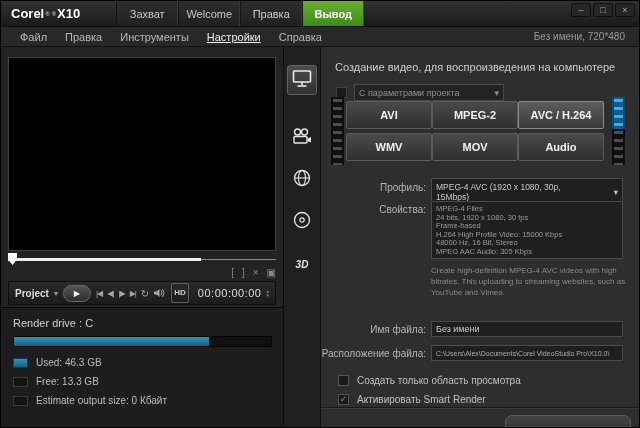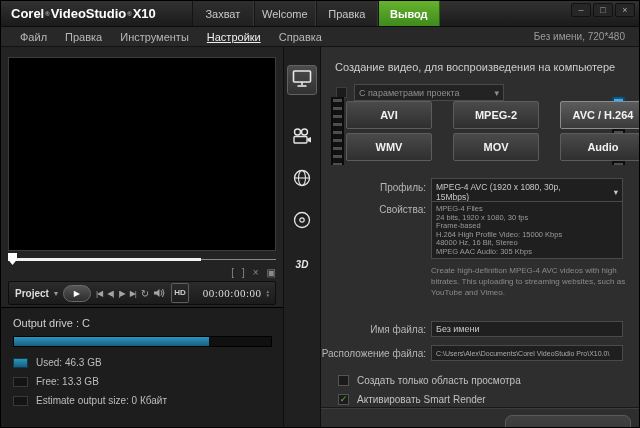--- a/index.html
+++ b/index.html
@@ -37,21 +37,21 @@
   .scrub-handle { position:absolute; top:0; left:0; width:9px; height:12px; background:#fff; clip-path:polygon(0 0,100% 0,100% 55%,50% 100%,0 55%); }
   .util-row { position:absolute; top:218px; left:7px; width:268px; height:15px; display:flex; justify-content:flex-end; align-items:center; gap:8px; }
   .util-btn { color:#8a8a8a; font-size:10px; line-height:1; }
   .transport { position:absolute; top:234px; left:7px; width:268px; height:24px; background:linear-gradient(#2b2b2b,#1b1b1b); border:1px solid #0d0d0d; border-radius:2px; display:flex; align-items:center; gap:5px; padding:0 6px; }
   .project-label { font-size:10px; font-weight:bold; color:#ddd; }
   .dd-arrow { font-size:8px; color:#999; }
   .play-btn { width:28px; height:17px; background:linear-gradient(#555,#2d2d2d); border:1px solid #6a6a6a; border-radius:9px; color:#fff; display:flex; align-items:center; justify-content:center; font-size:8px; }
   .t-btn { color:#a5a5a5; font-size:8px; letter-spacing:-1px; white-space:nowrap; }
   .repeat-btn { color:#a5a5a5; font-size:10px; letter-spacing:0; }
   .hd-badge { font-size:8px; font-weight:bold; color:#ccc; border:1px solid #5e5e5e; border-radius:2px; padding:4px 2px; line-height:10px; }
-  .timecode { margin-left:auto; color:#dcdcdc; font-size:11px; font-family:Liberation Serif, serif; letter-spacing:0.5px; }
+  .timecode { margin-left:auto; color:#dcdcdc; font-size:11px; font-family:Liberation Sans, sans-serif; letter-spacing:0.5px; }
   .tc-spin { display:flex; flex-direction:column; justify-content:center; line-height:4px; }
   .tc-spin span { font-size:5px; color:#888; }
 
   
   .output { position:absolute; top:260px; left:0; right:0; bottom:0; background:#1d1d1d; border-top:1px solid #000; padding:9px 12px; }
   .output-title { font-size:11px; color:#cfcfcf; margin-bottom:7px; }
   .drive-bar { width:259px; height:11px; background:#101010; border:1px solid #000; margin-bottom:10px; }
   .drive-fill { height:100%; background:linear-gradient(#2f93bd,#17607e); }
   .legend-row { display:flex; align-items:center; gap:8px; margin-bottom:8px; }
   .swatch { width:15px; height:10px; border:1px solid #3a3a3a; background:#141414; }
@@ -66,21 +66,21 @@
   
   .share-heading { position:absolute; top:14px; left:14px; font-size:11px; color:#cdcdcd; }
   .param-row { position:absolute; top:37px; left:15px; display:flex; align-items:center; gap:7px; }
   .checkbox { width:11px; height:11px; background:#1b1b1b; border:1px solid #545454; display:flex; align-items:center; justify-content:center; font-size:9px; color:#6abf3a; line-height:1; }
   .checkbox.dim { border-color:#3e3e3e; }
   .mini-select { width:150px; height:17px; background:#232323; border:1px solid #4a4a4a; color:#8f8f8f; font-size:9px; display:flex; align-items:center; padding:0 4px; justify-content:space-between; }
   .filmstrip { position:absolute; top:50px; width:13px; height:68px; background:repeating-linear-gradient(180deg,#101010 0 2px,#4e4e4e 2px 5px,#101010 5px 8px); border-left:2px solid #0b0b0b; border-right:2px solid #0b0b0b; }
   .filmstrip.left { left:10px; }
   .filmstrip.right { left:291px; }
   .film-blue { position:absolute; top:0; left:-2px; right:-2px; height:32px; background:repeating-linear-gradient(180deg,#0c5c8d 0 2px,#38b0ea 2px 5px,#0c5c8d 5px 8px); border-left:2px solid #084a74; border-right:2px solid #084a74; }
-  .format-grid { position:absolute; top:54px; left:25px; width:264px; display:grid; grid-template-columns:repeat(3,86px); grid-auto-rows:28px; gap:4px 21px; }
+  .format-grid { position:absolute; top:54px; left:25px; width:264px; display:grid; grid-template-columns:repeat(3,86px); grid-auto-rows:28px; gap:4px 0; }
   .fmt-btn { background:linear-gradient(#4a4a4a,#2f2f2f); border:1px solid #5c5c5c; border-radius:2px; color:#f2f2f2; font-size:11px; font-weight:bold; display:flex; align-items:center; justify-content:center; }
   .fmt-btn.sel { background:linear-gradient(#5c5c5c,#3a3a3a); border-color:#8c8c8c; }
   .field-label { position:absolute; left:0; width:105px; text-align:right; font-size:10px; color:#b5b5b5; }
   .field-box { position:absolute; left:110px; width:192px; background:#1f1f1f; border:1px solid #4a4a4a; color:#c8c8c8; }
   .profile-select { top:131px; height:27px; font-size:8.5px; display:flex; align-items:center; justify-content:space-between; padding:2px 4px;gap:23px; }
   .props-box { top:154px; height:58px; padding:3px 4px; }
   .props-box div { font-size:7.5px; line-height:8.6px; color:#9a9a9a; white-space:nowrap; }
   .description { position:absolute; left:110px; top:218px; width:200px; font-size:8px; line-height:11px; color:#8a8a8a; }
   .text-input { height:16px; font-size:9px; display:flex; align-items:center; padding:0 4px; }
   .fname-input { top:274px; }
@@ -92,21 +92,20 @@
 </style>
 </head>
 <body>
 
 <div class="window">
 
   <div class="titlebar">
     <div class="logo">
       <span>Corel</span>
         <sup>®</sup>
-        <span>VideoStudio</span>
         <sup>®</sup>
         <span>X10</span>
     </div>
     <div class="tabs">
       <div class="tab">Захват</div>
       <div class="tab">Welcome</div>
       <div class="tab">Правка</div>
       <div class="tab active">Вывод</div>
     </div>
     <div class="win-controls">
@@ -163,21 +162,21 @@
         </span>
         <span class="hd-badge">HD</span>
         <span class="timecode">00:00:00:00</span>
         <span class="tc-spin">
           <span>▴</span>
           <span>▾</span>
         </span>
       </div>
 
       <div class="output">
-        <div class="output-title">Output drive : C</div>
+        <div class="output-title">Render drive : C</div>
         <div class="drive-bar">
           <div class="drive-fill" style="width:76%"></div>
         </div>
         <div class="legend-row">
           <span class="swatch blue"></span>
           <span class="legend-text">Used:  46.3 GB</span>
         </div>
         <div class="legend-row">
           <span class="swatch"></span>
           <span class="legend-text">Free:  13.3 GB</span>

